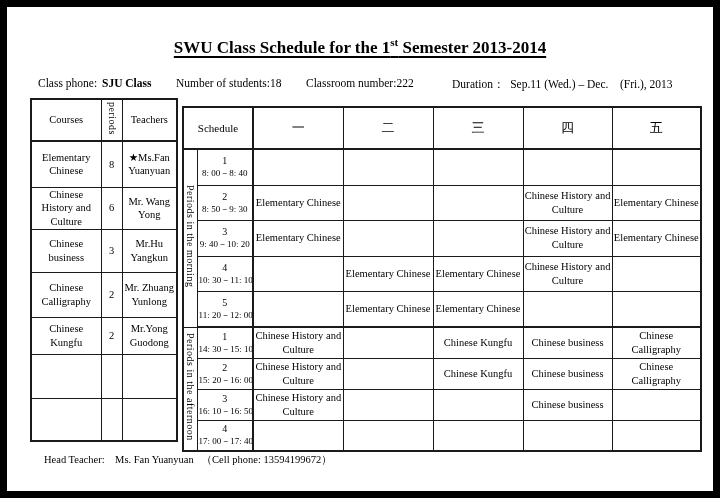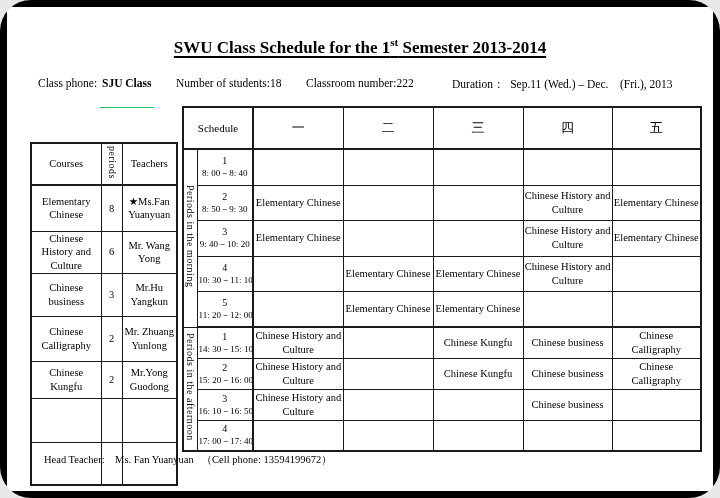--- a/index.html
+++ b/index.html
@@ -1,18 +1,18 @@
 <!DOCTYPE html>
 <html><head>
 <meta charset="utf-8">
 <style>
   html,body { margin:0; padding:0; background:#e8e8e8; }
   .page {
     position:relative; width:720px; height:498px; background:#ffffff;
-    font-family:"Liberation Serif", serif; color:#000; overflow:hidden;border-radius:31px;
+    font-family:"Liberation Serif", serif; color:#000; overflow:hidden;
   }
   .frame { position:absolute; inset:0; border:7px solid #000; pointer-events:none; }
 
   .title {
     position:absolute; top:36px; left:0; right:0; text-align:center;
     font-size:17px; font-weight:bold;
     text-decoration:underline; text-decoration-thickness:1.5px; text-underline-offset:3px;
   }
   .title sup { font-size:11px; }
 
@@ -27,21 +27,21 @@
   table { border-collapse:collapse; table-layout:fixed; position:absolute; background:#fff; }
   td, th { border:1px solid #1a1a1a; padding:0 1px; text-align:center; vertical-align:middle;
            font-weight:normal; overflow:hidden; }
 
   .course-table { left:30px; top:98px; width:146px; }
   .course-table td, .course-table th { font-size:10.5px; line-height:1.25; }
   .sched-table { left:182px; top:98px; width:518px;margin-top:8px; }
 
   .thickb { border-bottom-width:2px !important; }
   .thickr { border-right-width:2px !important; }
-  .course-table { border:2px solid #1a1a1a;margin-top:44px; }
+  .course-table { border:2px solid #1a1a1a; }
   .sched-table { border:2px solid #1a1a1a; }
 
   .hdr { font-size:11px; }
   .dayhdr { font-size:13px; }
   .daycell { font-size:10.5px; line-height:1.3; }
 
   .vert { display:inline-block; writing-mode:vertical-rl; font-size:10px; letter-spacing:0.5px; }
   .pnum { font-size:10px; line-height:1.4; }
   .ptime { font-size:9px; line-height:1.3; white-space:pre; }
 

